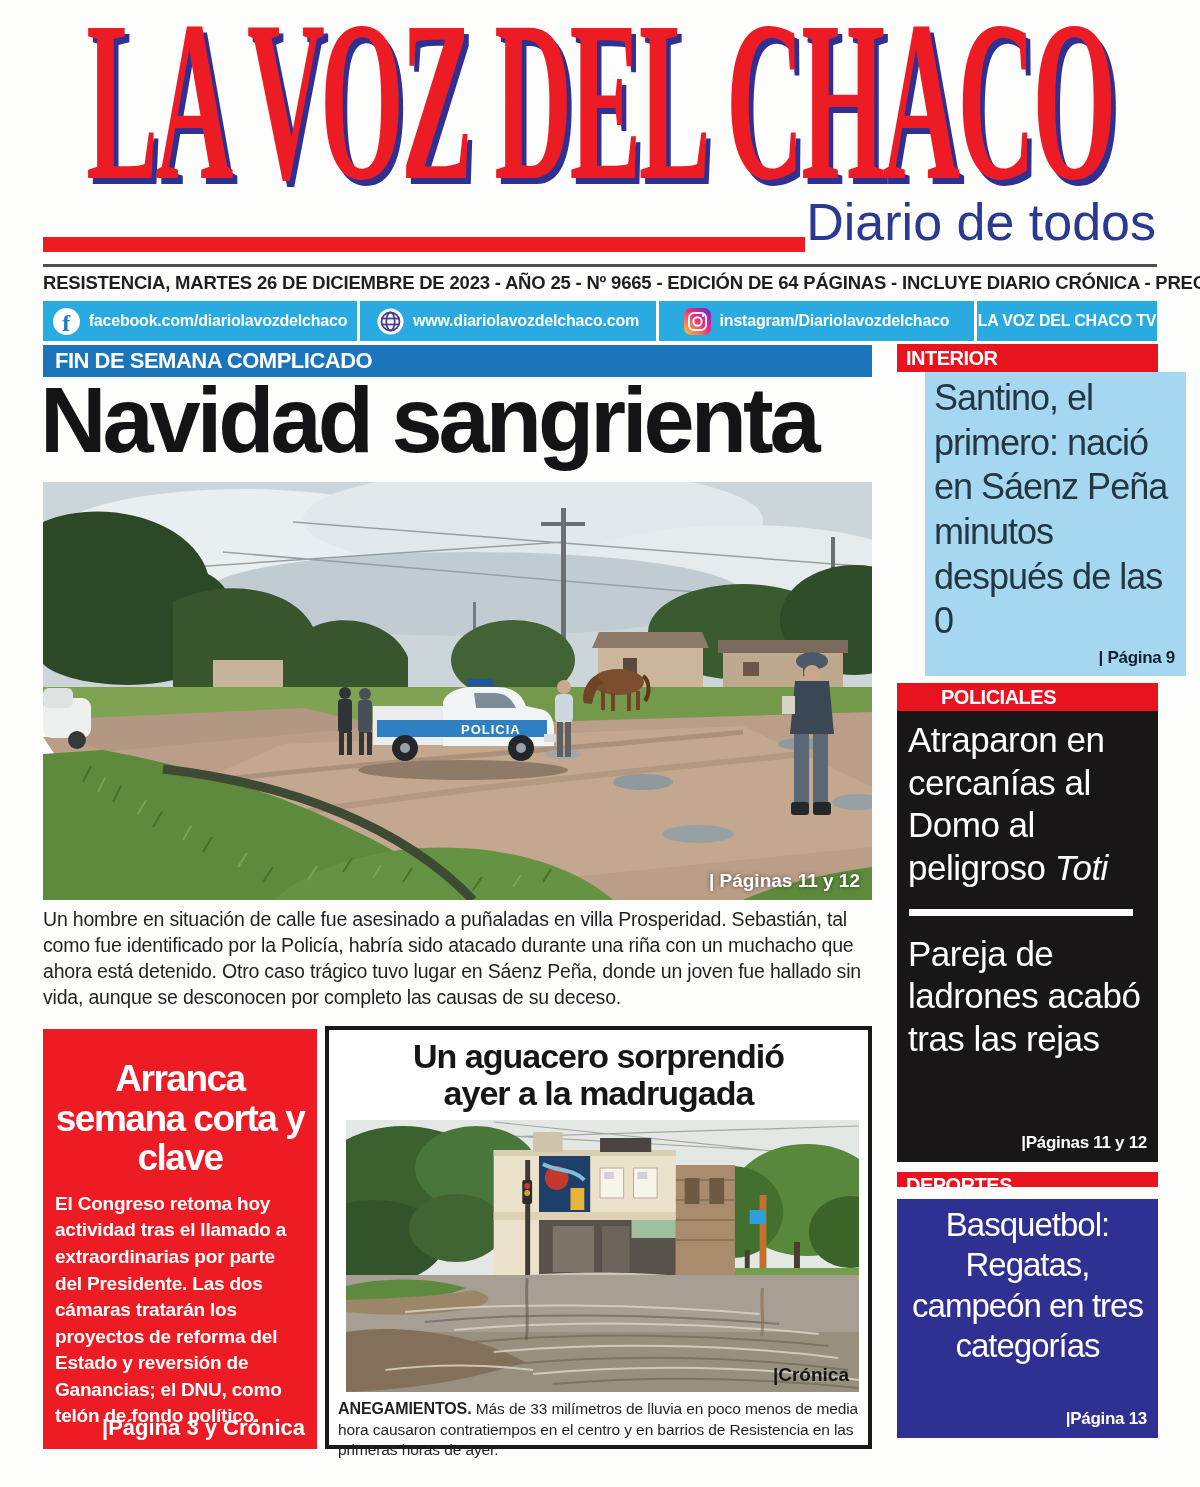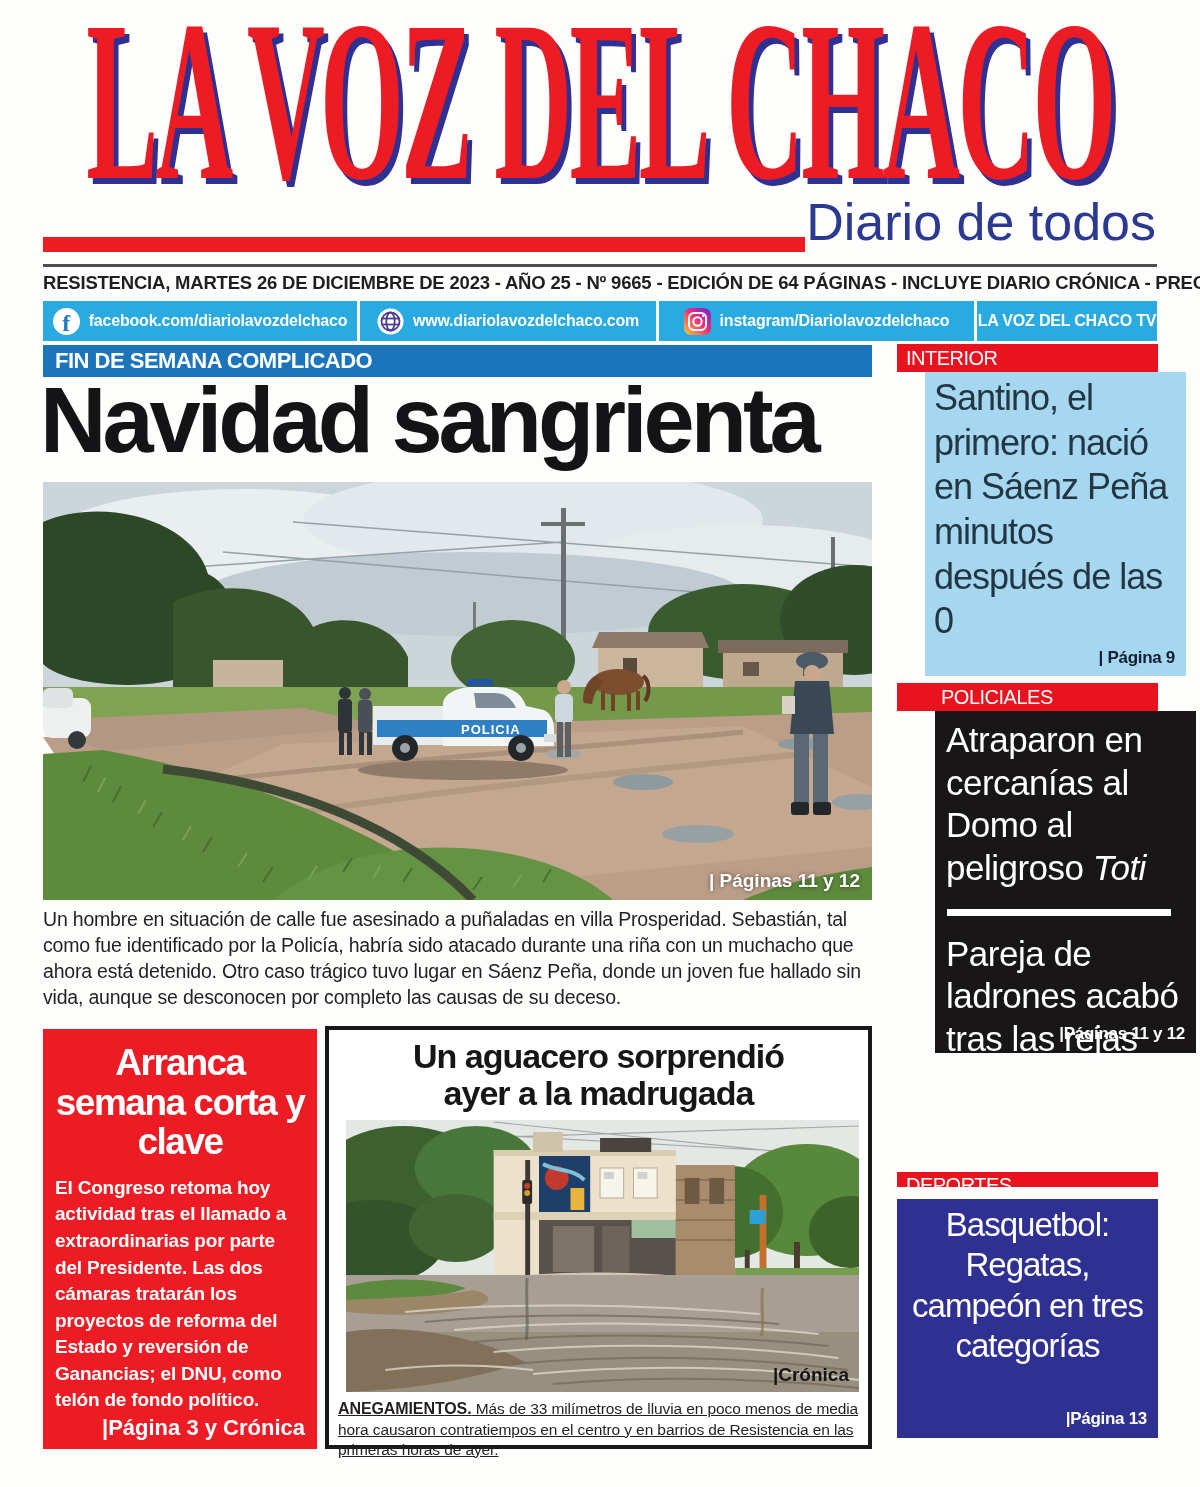--- a/index.html
+++ b/index.html
@@ -55,48 +55,48 @@
     position:absolute; right:12px; bottom:8px; color:#fff; font-weight:bold; font-size:19px;
     text-shadow:0 0 4px rgba(0,0,0,.55);
   }
   .main-body{
     position:absolute; left:43px; top:907px; width:831px;
     font-size:19.5px; line-height:1.33; letter-spacing:-0.2px; color:#231F20;
   }
   
   .side-header{
     position:absolute; left:897px; width:261px; height:28px; background:#E8131E;
-    color:#fff; font-weight:normal; font-size:20px; line-height:28px; padding-left:9px; letter-spacing:-0.5px;
+    color:#fff; font-weight:bold; font-size:20px; line-height:28px; padding-left:9px; letter-spacing:-0.5px;
   }
   .hdr-interior{ top:344px; } .hdr-policiales{ top:683px;padding-left:44px; } .hdr-deportes{ top:1172px; height:15px; line-height:27px; }
   .side-box{ position:absolute; left:897px; width:261px; }
   .box-interior{ top:372px; height:304px; background:#A5D8F0; color:#243642; padding:4px 9px; font-size:36px; line-height:1.24; letter-spacing:-1px;margin-left:28px; }
-  .box-policiales{ top:711px; height:342px; background:#191617; color:#fff; padding:8px 11px; font-size:35px; line-height:1.22; letter-spacing:-0.5px;margin-left:38px; }
+  .box-policiales{ top:711px; height:451px; background:#191617; color:#fff; padding:8px 11px; font-size:35px; line-height:1.22; letter-spacing:-0.5px; }
   .box-deportes{ top:1199px; height:239px; background:#2E3192; color:#fff; padding:6px 11px; font-size:33px; line-height:1.22; letter-spacing:-1px;text-align:center; }
   .side-ref{ position:absolute; right:11px; bottom:8px; font-weight:bold; font-size:17px; letter-spacing:-0.3px; }
   .box-interior .side-ref{ color:#102030; }
   .pol-divider{ width:224px; height:7px; background:#fff; margin:19px 0 17px 1px; }
   .it{ font-style:italic; }
   
   .congress-box{
     position:absolute; left:43px; top:1029px; width:274px; height:420px;
     background:#ED1C24; color:#fff; padding:6px 12px;
   }
-  .congress-title{ text-align:center; font-weight:bold; font-size:37px; line-height:1.07; letter-spacing:-1.5px; margin-top:8px; }
+  .congress-title{ text-align:center; font-weight:bold; font-size:37px; line-height:1.07; letter-spacing:-1.5px; margin-top:24px; }
   .congress-body{ font-weight:bold; font-size:19px; line-height:1.4; letter-spacing:-0.2px; margin-top:13px; }
   .congress-ref{ position:absolute; right:12px; bottom:8px; font-weight:bold; font-size:22px; }
   
   .rain-box{
     position:absolute; left:325px; top:1026px; width:547px; height:423px;
     background:#fff; border:4px solid #1a1718; padding:6px 9px;
   }
   .rain-headline{ text-align:center; font-weight:bold; font-size:34px; line-height:1.1; letter-spacing:-1px; max-width:440px; margin:2px auto 0; color:#161618; }
   .rain-photo{ position:relative; width:521px; height:272px; margin-top:7px; overflow:hidden;padding-left:8px; }
   .rain-credit{ position:absolute; right:10px; bottom:6px; font-weight:bold; font-size:19px; color:#141414; }
-  .rain-caption{ font-size:15.5px; line-height:1.3; margin-top:7px; letter-spacing:-0.1px;text-decoration:underline; }
+  .rain-caption{ font-size:15.5px; line-height:1.3; margin-top:7px; letter-spacing:-0.1px; }
   .rain-caption b{ font-size:16px; }
 </style>
 </head>
 <body>
 
 <div class="page">
 
   <div class="masthead-title">LA VOZ DEL CHACO</div>
   <div class="tagline">Diario de todos</div>
   <div class="masthead-bar"></div>

